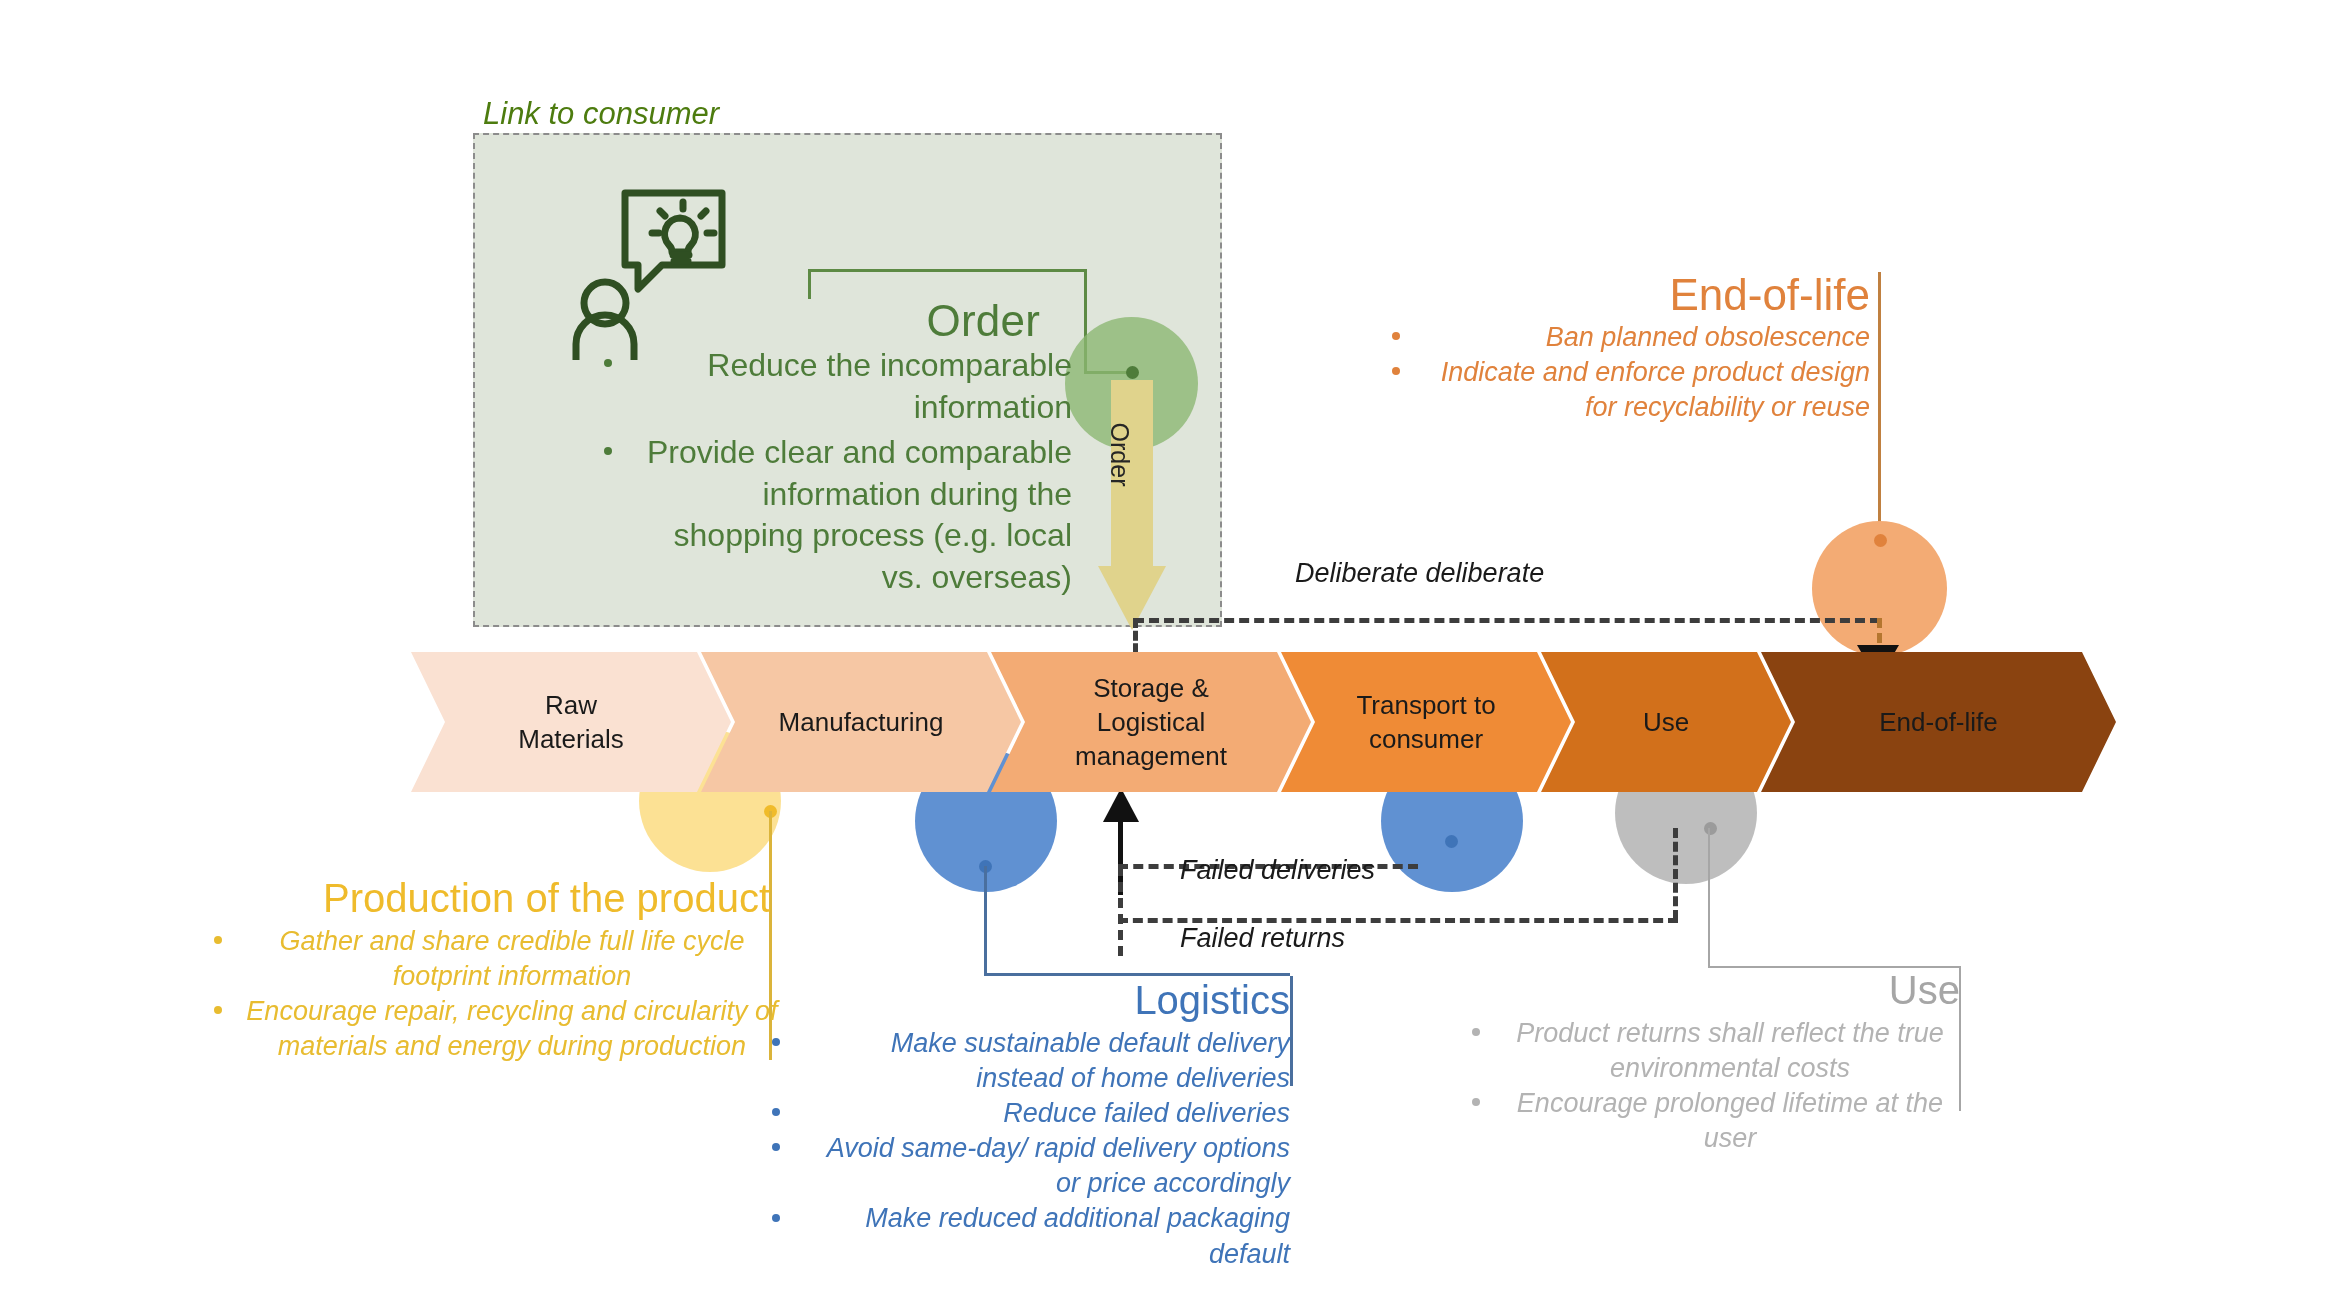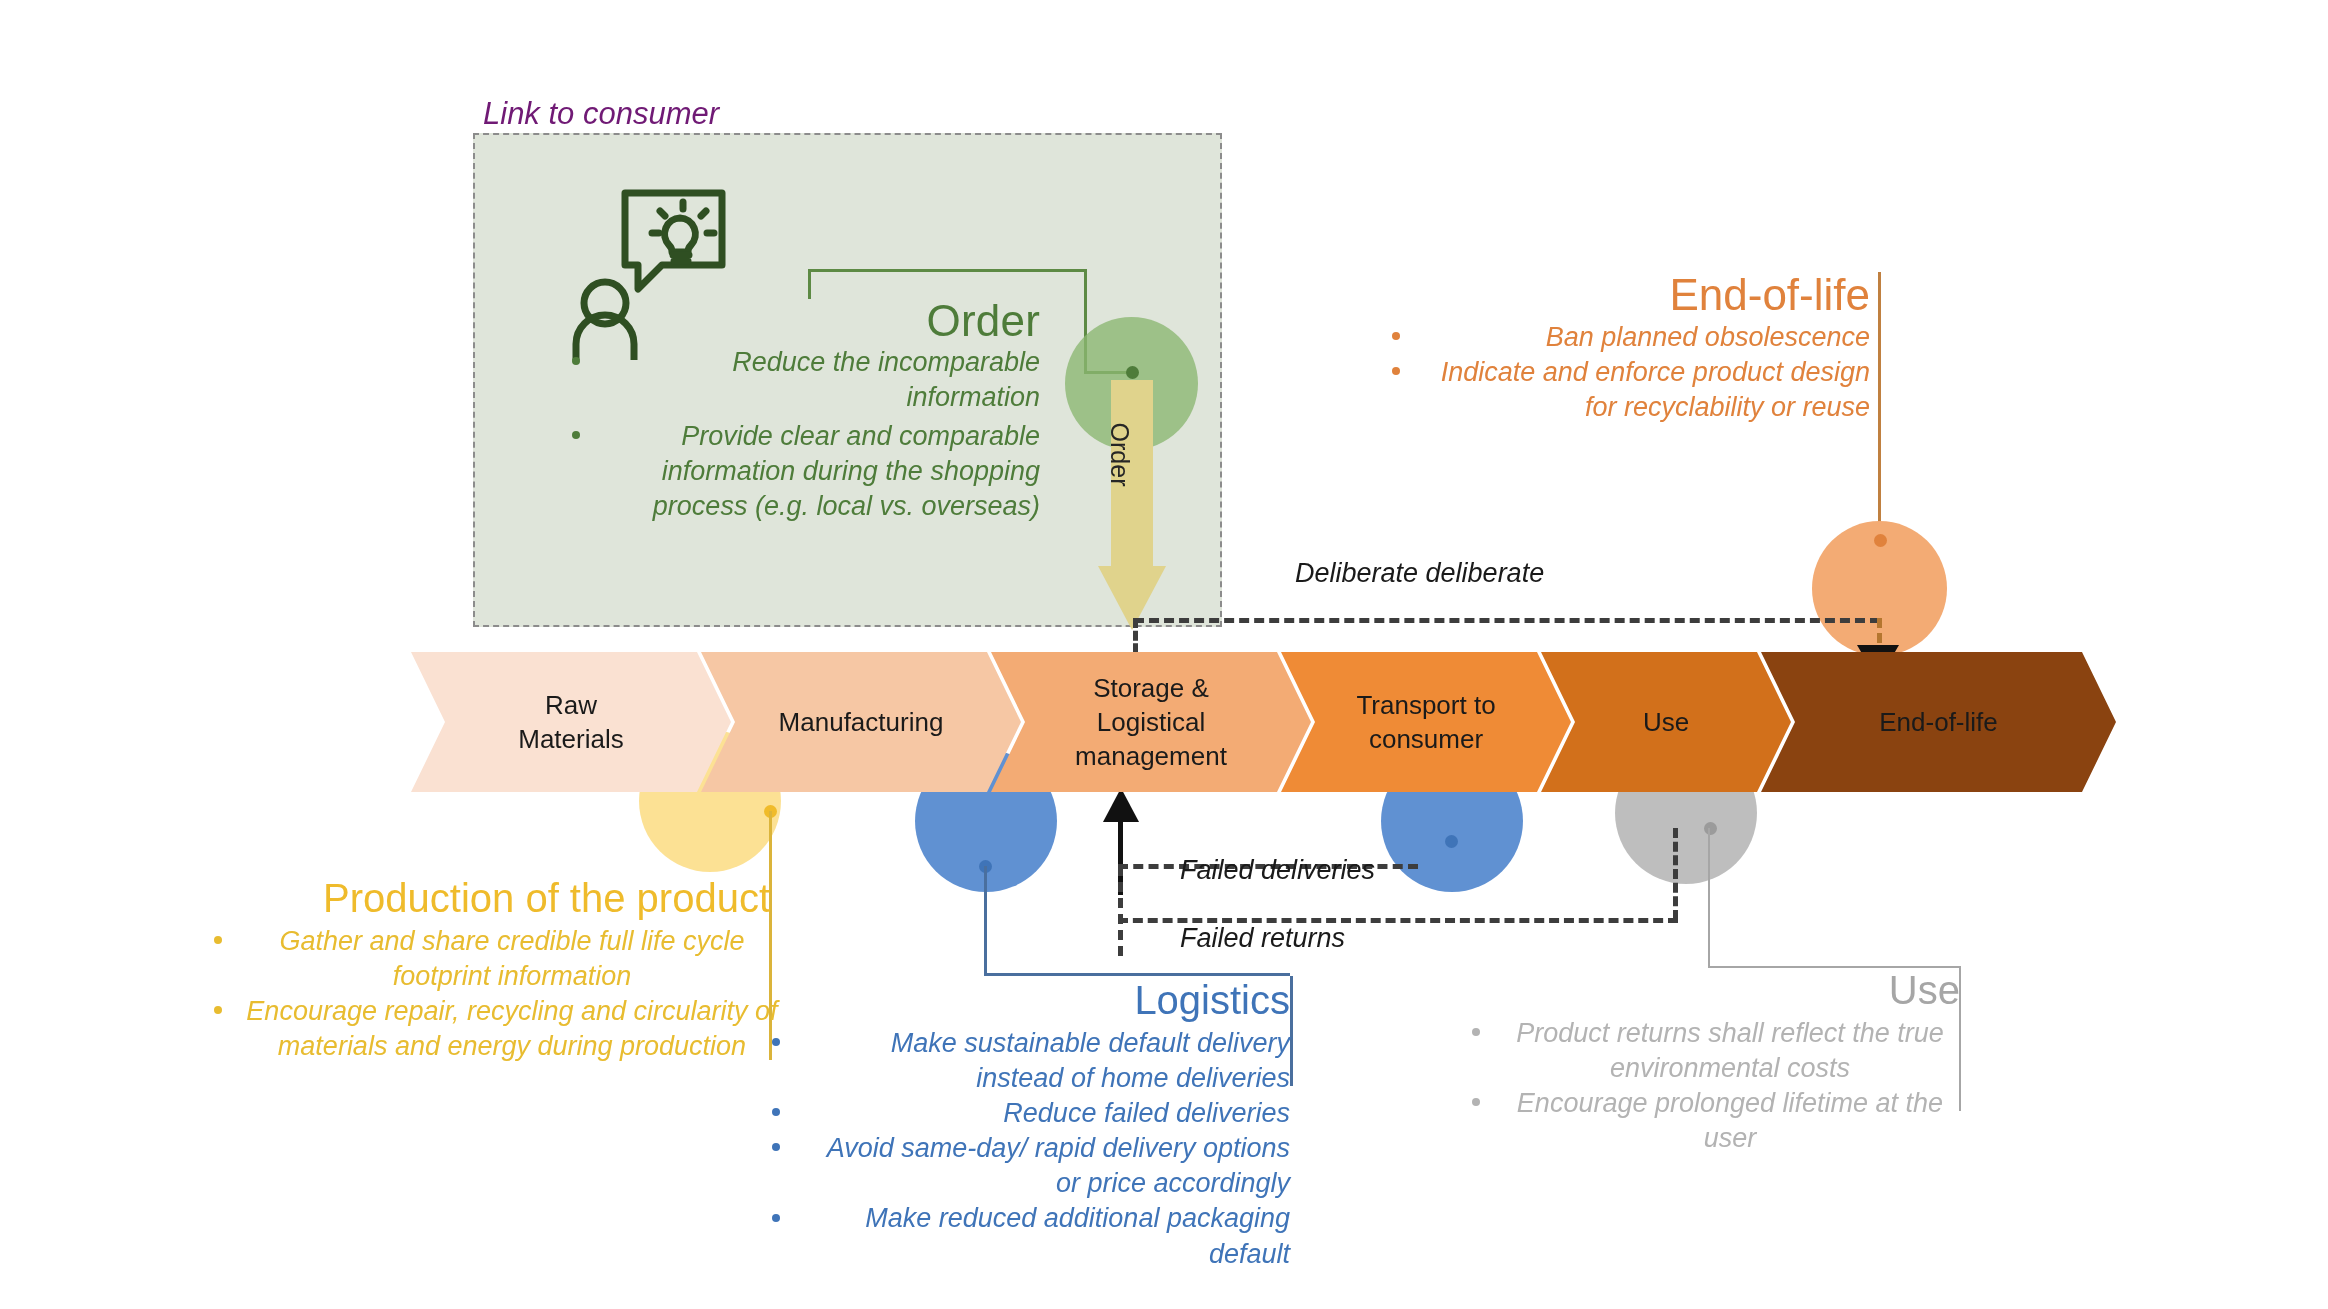--- a/index.html
+++ b/index.html
@@ -8,34 +8,34 @@
 
   .abs{position:absolute;}
 
   
   #consumer-panel{
     left:473px; top:133px; width:749px; height:494px;
     background:#dfe5da; border:2px dashed #8c8c8c; box-sizing:border-box;
   }
   #consumer-panel-label{
     left:483px; top:96px; font-size:31px; font-style:italic;
-    color:#701a75; font-family:"Liberation Sans",sans-serif; white-space:nowrap;
+    color:#4d7c0f; font-family:"Liberation Sans",sans-serif; white-space:nowrap;
   }
 
   
   #consumer-icon{left:570px; top:185px; width:160px; height:175px;}
 
   
   #order-title{
     left:700px; top:296px; width:340px; text-align:right;
     font-size:44px; color:#4e7c3a; letter-spacing:.2px;
   }
   #order-bullets{
-    left:600px; top:345px; width:440px; text-align:right;
-    font-size:27px; font-style:italic; color:#4e7c3a; line-height:1.30;
+    left:632px; top:345px; width:440px; text-align:right;
+    font-size:32px; color:#4e7c3a; line-height:1.30;
   }
   .bl{display:block; position:relative;}
   .bl .dot{position:absolute; left:-28px; top:.45em; width:8px;height:8px;border-radius:50%;}
   #order-bullets .dot{background:#4e7c3a;}
 
   
   #order-circle{left:1065px; top:317px; width:133px; height:133px; border-radius:50%;
     background:rgba(139,182,113,.78);}
   #order-conn-h{left:808px; top:269px; width:279px; height:3px; background:#5d8a44;}
   #order-conn-v-left{left:808px; top:269px; width:3px; height:30px; background:#5d8a44;}

